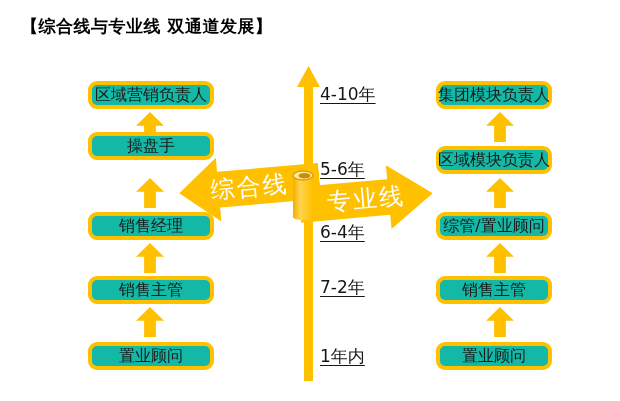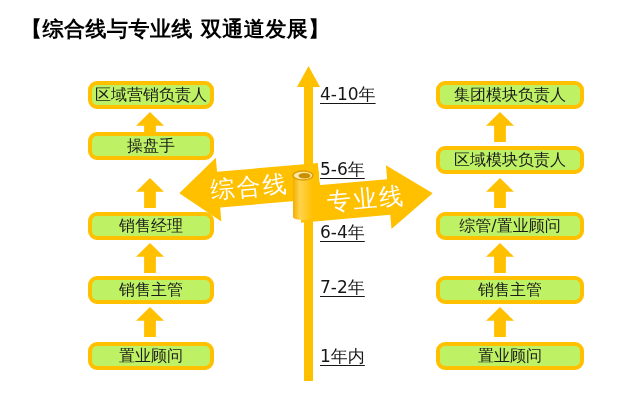--- a/index.html
+++ b/index.html
@@ -6,33 +6,33 @@
   html,body { background:#fff; }
   body { font-family:"DejaVu Sans","Liberation Sans",sans-serif; }
 
   .stage {
     position:relative; width:620px; height:401px;
     background:var(--background,#ffffff); overflow:hidden;
   }
 
   .title {
     position:absolute; left:21px; top:15px;
-    font-size:21px; font-weight:bold; color:#000; letter-spacing:0.5px;
+    font-size:17px; font-weight:bold; color:#000; letter-spacing:0.5px;
     white-space:nowrap;
   }
 
   
   .box {
-    position:absolute; height:28px; background:#bef264;
+    position:absolute; height:28px; background:#14b8a6;
     border:4px solid var(--accent,#FFC000); border-radius:9px;
     display:flex; align-items:center; justify-content:center;
     font-size:16px; color:var(--ink,#1a1a1a); white-space:nowrap;
   }
   .lbox { left:88px;  width:126px; }
-  .rbox { left:436px; width:148px; }
+  .rbox { left:436px; width:116px; }
 
   
   .up-arrow {
     position:absolute; width:28px; height:30px;
     background:var(--accent,#FFC000);
     clip-path:polygon(50% 0, 100% 46%, 71% 46%, 71% 100%, 29% 100%, 29% 46%, 0 46%);
   }
   .lcol { left:136px; }
   .rcol { left:486px; }
 

